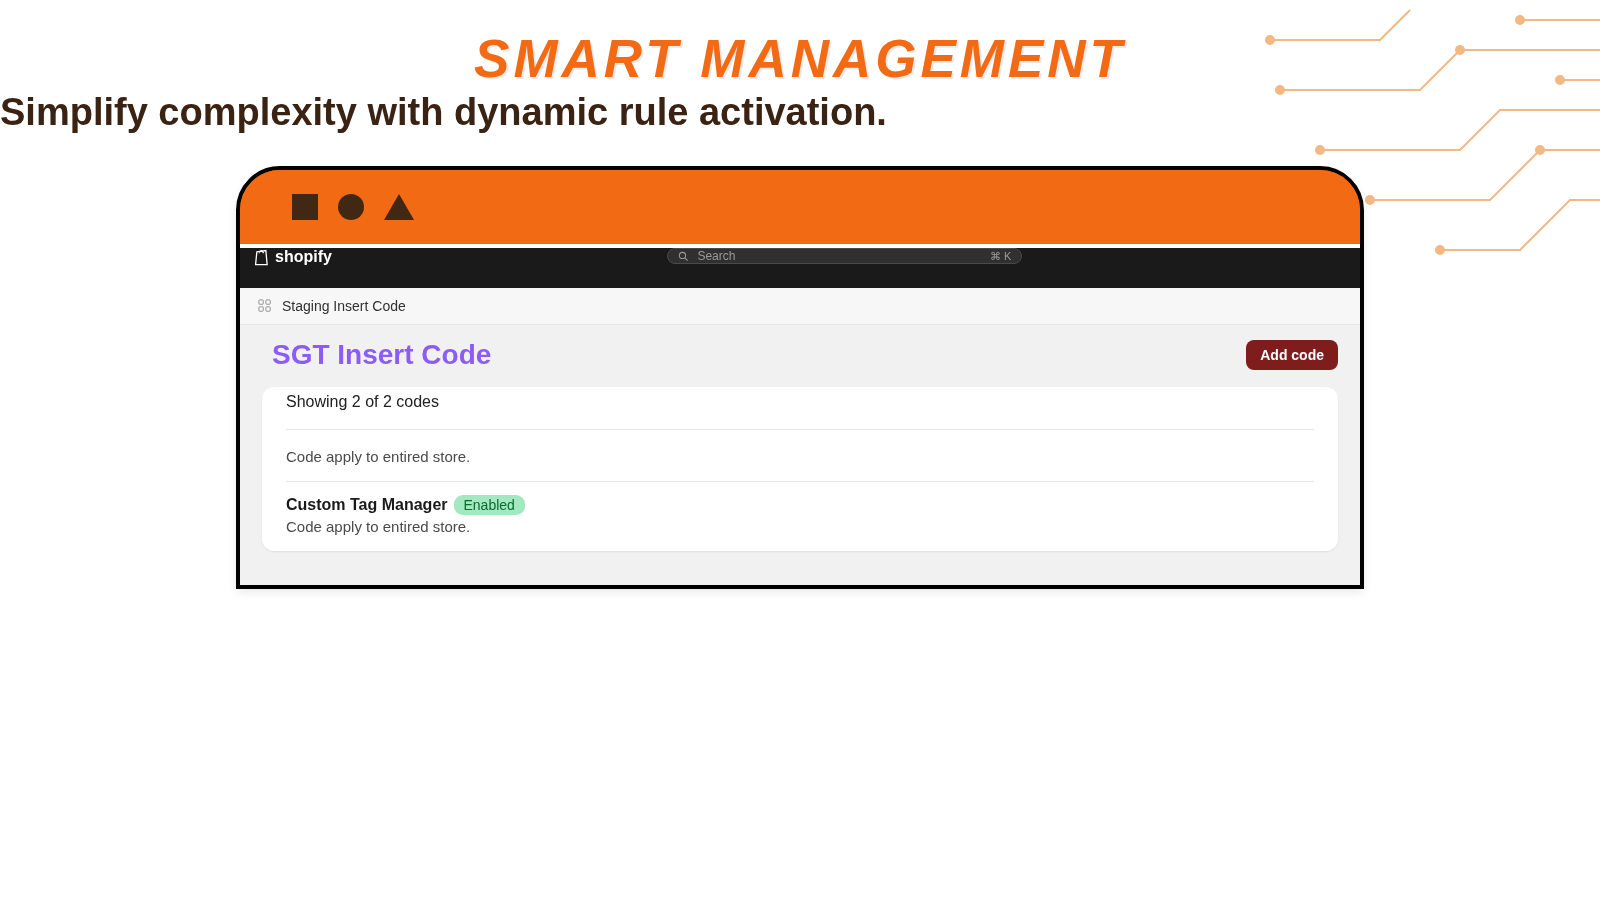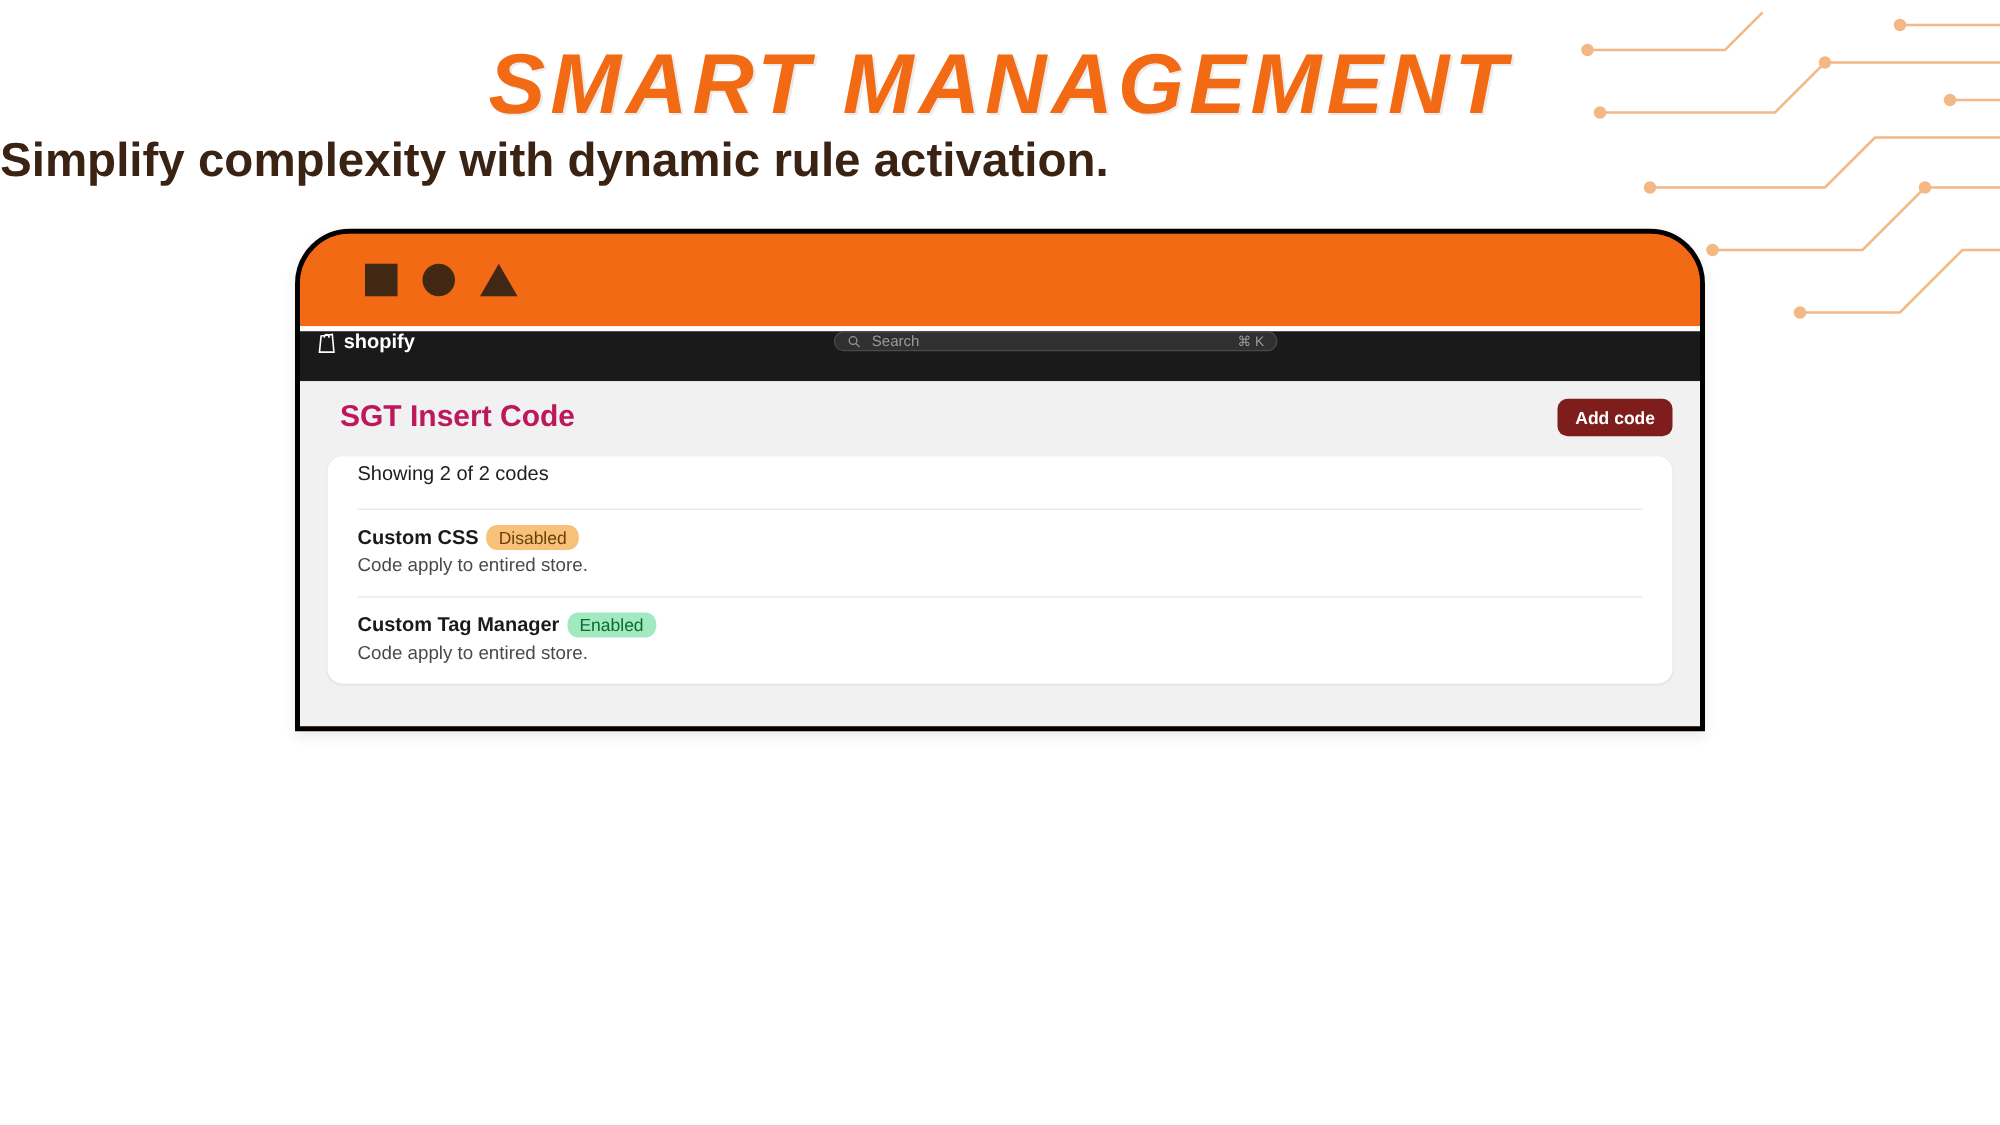--- a/index.html
+++ b/index.html
@@ -6,21 +6,21 @@
 body {
   font-family: -apple-system, BlinkMacSystemFont, 'Segoe UI', sans-serif;
   background: #fff;
   width: 1600px;
   height: 900px;
   position: relative;
   overflow: hidden;
 }
 .headline {
   text-align: center;
-  font-size: 68px;
+  font-size: 53px;
   font-weight: 900;
   letter-spacing: 4px;
   color: #f26a13;
   font-family: Impact, 'Arial Black', sans-serif;
   margin-top: 28px;
   text-shadow: 2px 2px 0 rgba(0,0,0,0.08);
   font-style: italic;
 }
 .subhead {
   font-size: 38px;
@@ -104,21 +104,21 @@
 .page {
   padding: 14px 22px 14px;
   background: #f1f1f1;
 }
 .page-header {
   display: flex;
   justify-content: space-between;
   align-items: center;
   margin-bottom: 16px;
 }
-.page-title { font-size: 24px; font-weight: 600; color: #be185d; padding-left: 10px; }
+.page-title { font-size: 28px; font-weight: 600; color: #8b5cf6; padding-left: 10px; }
 .btn-dark {
   background: #7f1d1d;
   color: #fff;
   border: none;
   padding: 7px 14px;
   border-radius: 8px;
   font-size: 14px;
   font-weight: 600;
   cursor: pointer;
 }
@@ -227,34 +227,42 @@
       <div class="searchbox">
         <svg viewBox="0 0 16 16">
             <circle cx="6.5" cy="6.5" r="4.5" stroke="#9a9a9a" stroke-width="1.5" fill="none"></circle>
             <line x1="10" y1="10" x2="14" y2="14" stroke="#9a9a9a" stroke-width="1.5"></line>
           </svg>
         <span>Search</span>
         <span class="kbd">⌘ K</span>
       </div>
     </div>
 
+    <div class="breadcrumb-bar">
+      <svg viewBox="0 0 16 16">
+          <rect x="1" y="1" width="5" height="5" rx="1"></rect>
+          <rect x="9" y="1" width="5" height="5" rx="1"></rect>
+          <rect x="1" y="9" width="5" height="5" rx="1"></rect>
+          <rect x="9" y="9" width="5" height="5" rx="1"></rect>
+        </svg>
+      <span>Staging Insert Code</span>
+    </div>
 
     <div class="page">
 
       <div class="page-header">
         <div class="page-title">SGT Insert Code</div>
         <button class="btn-dark">Add code</button>
       </div>
 
 
       <div class="card codes-card">
         <div class="codes-summary">Showing 2 of 2 codes</div>
         <div id="codes-container">
             <div class="code-row">
-              <div><span class="code-name">Custom CSS</span><span class="badge-disabled" style="margin-left: 6px;">Disabled</span></div>
               <div class="code-desc">Code apply to entired store.</div>
             </div>
             <div class="code-row">
               <div><span class="code-name">Custom Tag Manager</span><span class="badge-enabled" style="margin-left: 6px;">Enabled</span></div>
               <div class="code-desc">Code apply to entired store.</div>
             </div>
           </div>
       </div>
 
     </div>

